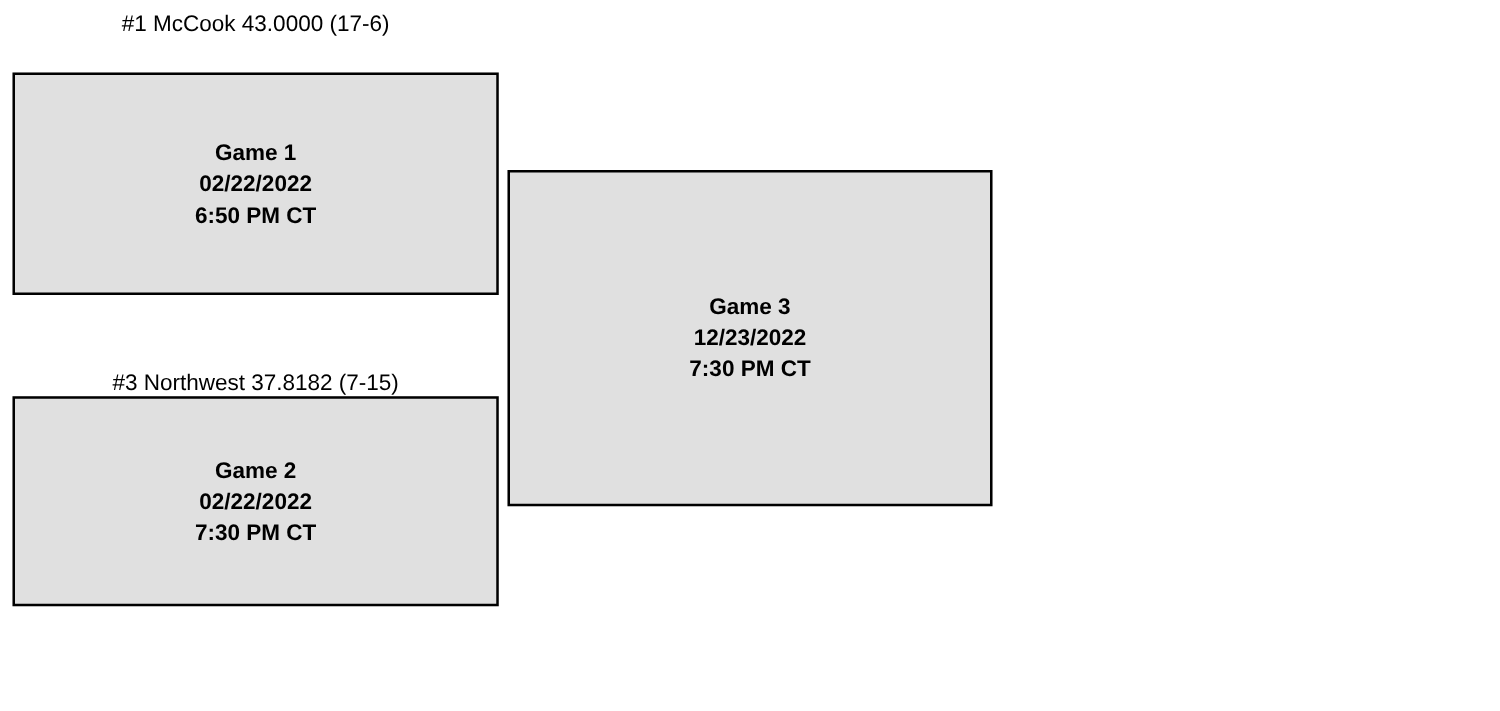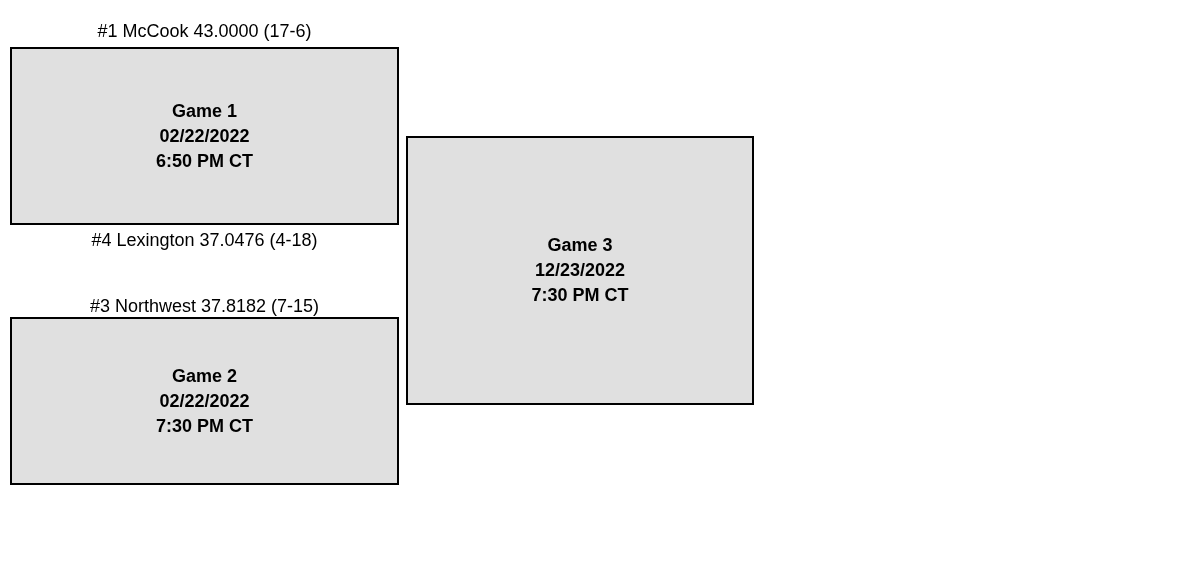--- a/index.html
+++ b/index.html
@@ -35,57 +35,56 @@
     align-items: center;
     justify-content: center;
   }
   .game-info {
     text-align: center;
     font-size: 18px;
     font-weight: 700;
     color: #000000;
     line-height: 25px;
   }
-  #box-game1 { left: 10px;  top: 47px;  width: 389px; height: 178px; }
+  #box-game1 { left: 10px;  top: 58px;  width: 389px; height: 178px; }
   #box-game2 { left: 10px;  top: 317px; width: 389px; height: 168px; }
-  #box-game3 { left: 406px; top: 136px; width: 348px; height: 269px; }
+  #box-game3 { left: 406px; top: 136px; width: 388px; height: 269px; }
   #box-winner {
     left: 800px; top: 245px; width: 362px; height: 52px;
     position: absolute;
     box-sizing: border-box;
     background: #e0e0e0;
     border: 2px solid #000000;
     display: flex;
     align-items: center;
     justify-content: center;
     font-size: 17px;
     font-weight: 700;
     color: #000000;
   }
-  #lbl-g1-top    { left: 10px; top: 20px; text-align: center;  }
+  #lbl-g1-top    { left: 10px; top: 8px; text-align: center;  }
   #lbl-g1-bottom { left: 10px; top: 229px; }
   #lbl-g2-top    { left: 10px; top: 295px; }
   #lbl-g2-bottom { left: 10px; top: 497px; }
 </style>
 </head>
 <body>
 
 <div class="bracket">
 
   <div class="team-label" id="lbl-g1-top">#1 McCook 43.0000 (17-6)</div>
 
   <div class="game-box" id="box-game1">
     <div class="game-info">
       <div>Game 1</div>
       <div>02/22/2022</div>
       <div>6:50 PM CT</div>
     </div>
   </div>
 
-  <div class="team-label" id="lbl-g1-bottom">#4 Lexington 37.0476 (4-18)</div>
 
   <div class="team-label" id="lbl-g2-top">#3 Northwest 37.8182 (7-15)</div>
 
   <div class="game-box" id="box-game2">
     <div class="game-info">
       <div>Game 2</div>
       <div>02/22/2022</div>
       <div>7:30 PM CT</div>
     </div>
   </div>

